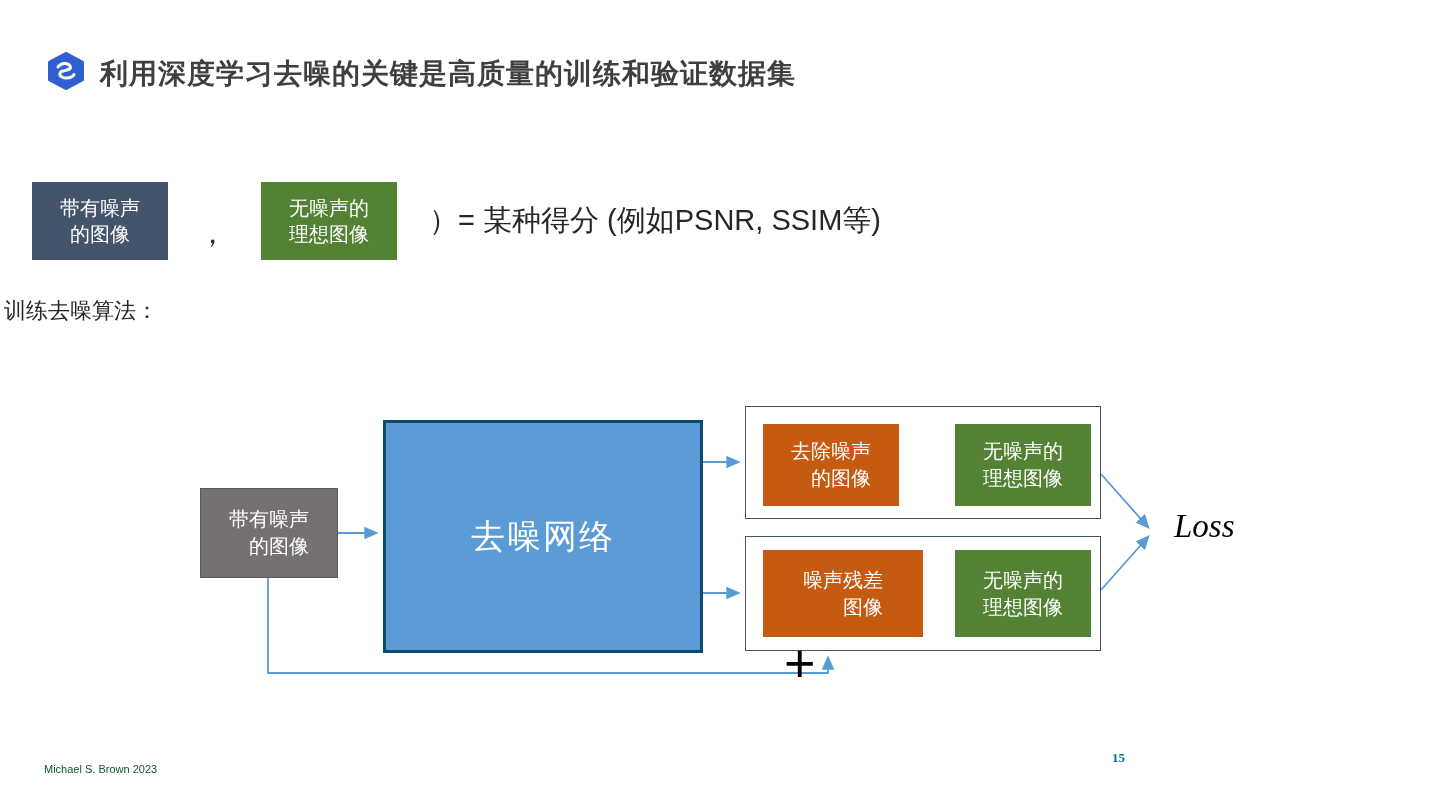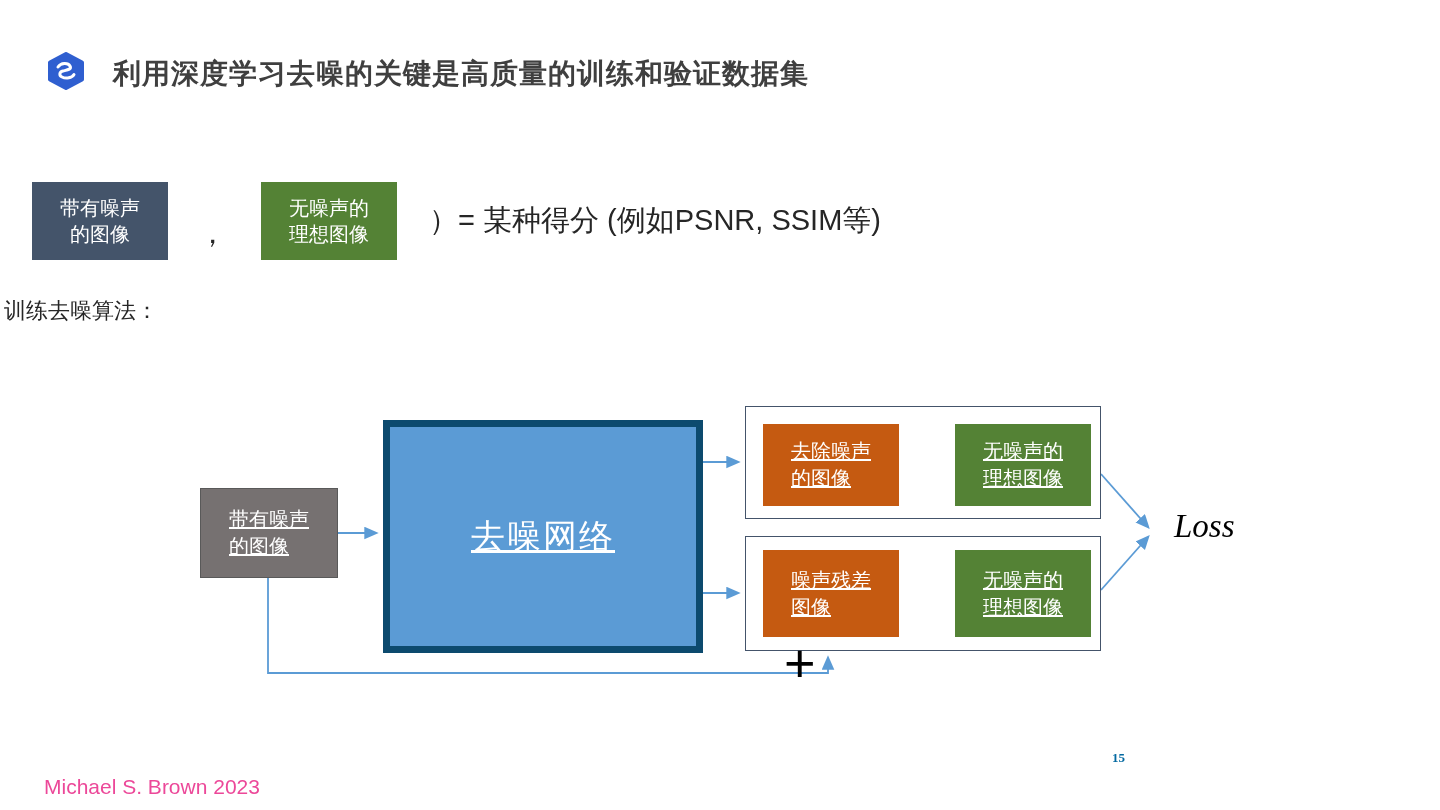--- a/index.html
+++ b/index.html
@@ -14,21 +14,20 @@
 
   
   .logo {
     position: absolute; left: 47px; top: 52px;
     width: 38px; height: 38px;
   }
   .slide-title {
     position: absolute; left: 100px; top: 55px;
     font-size: 28px; font-weight: bold; color: #3f3f3f;
     letter-spacing: 1px;
-    margin-left: 13px;
   }
 
   
   .line1 {
     position: absolute; left: 4px; top: 182px; height: 78px;
     display: flex; align-items: center;
     font-size: 29px; white-space: nowrap;
   }
   .inline-box {
     width: 136px; height: 78px;
@@ -43,43 +42,42 @@
   .line1-suffix { margin-left: 32px; }
   .line2 {
     position: absolute; left: 4px; top: 296px;
     font-size: 22px;
   }
 
   
   .diag-box {
     position: absolute;
     display: flex; align-items: center; justify-content: center;
-    text-align: left; color: #ffffff;
+    text-align: right; color: #ffffff;
     font-size: 20px; line-height: 1.35; white-space: pre-line;
     z-index: 2;
-    text-decoration: underline;
   }
   .box-noisy-input {
     left: 200px; top: 488px; width: 138px; height: 90px;
     background: #767171; border: 1px solid #595959;
   }
   .box-network {
     left: 383px; top: 420px; width: 320px; height: 233px;
-    background: #5B9BD5; border: 7px solid #0c4a6e;
+    background: #5B9BD5; border: 3px solid #0c4a6e;
     font-size: 34px; letter-spacing: 2px;
   }
   .pair-container {
     position: absolute; left: 745px; width: 356px; height: 113px;
     border: 1.5px solid #44546A; background: #ffffff; z-index: 1;
   }
   .pair-top    { top: 406px; }
   .pair-bottom { top: 536px; height: 115px; }
   .box-denoised      { left: 763px; top: 424px; width: 136px; height: 82px; background: #C55A11; }
   .box-ideal-top     { left: 955px; top: 424px; width: 136px; height: 82px; background: #548235; }
-  .box-residual      { left: 763px; top: 550px; width: 136px; height: 87px; background: #C55A11; }
+  .box-residual      { left: 763px; top: 550px; width: 160px; height: 87px; background: #C55A11; }
   .box-ideal-bottom  { left: 955px; top: 550px; width: 136px; height: 87px; background: #548235; }
 
   .loss-label {
     position: absolute; left: 1174px; top: 508px;
     font-family: "Liberation Serif", serif; font-style: italic;
     font-size: 33px; color: #000000; z-index: 2;
   }
   .plus-sign {
     position: absolute; left: 784px; top: 636px;
     font-size: 54px; font-weight: 400; color: #000000;
@@ -88,21 +86,21 @@
   }
 
   .arrow-layer {
     position: absolute; left: 0; top: 0; width: 1440px; height: 810px;
     z-index: 1; pointer-events: none;
   }
 
   
   .footer-author {
     position: absolute; left: 44px; top: 763px;
-    font-size: 21px; color: #ec4899; margin-top: 12px;
+    font-size: 11px; color: #14532d;
   }
   .page-number {
     position: absolute; left: 1112px; top: 750px;
     font-family: "Liberation Serif", serif; font-weight: bold;
     font-size: 13px; color: #0369a1;
   }
 </style>
 </head>
 <body>
 

